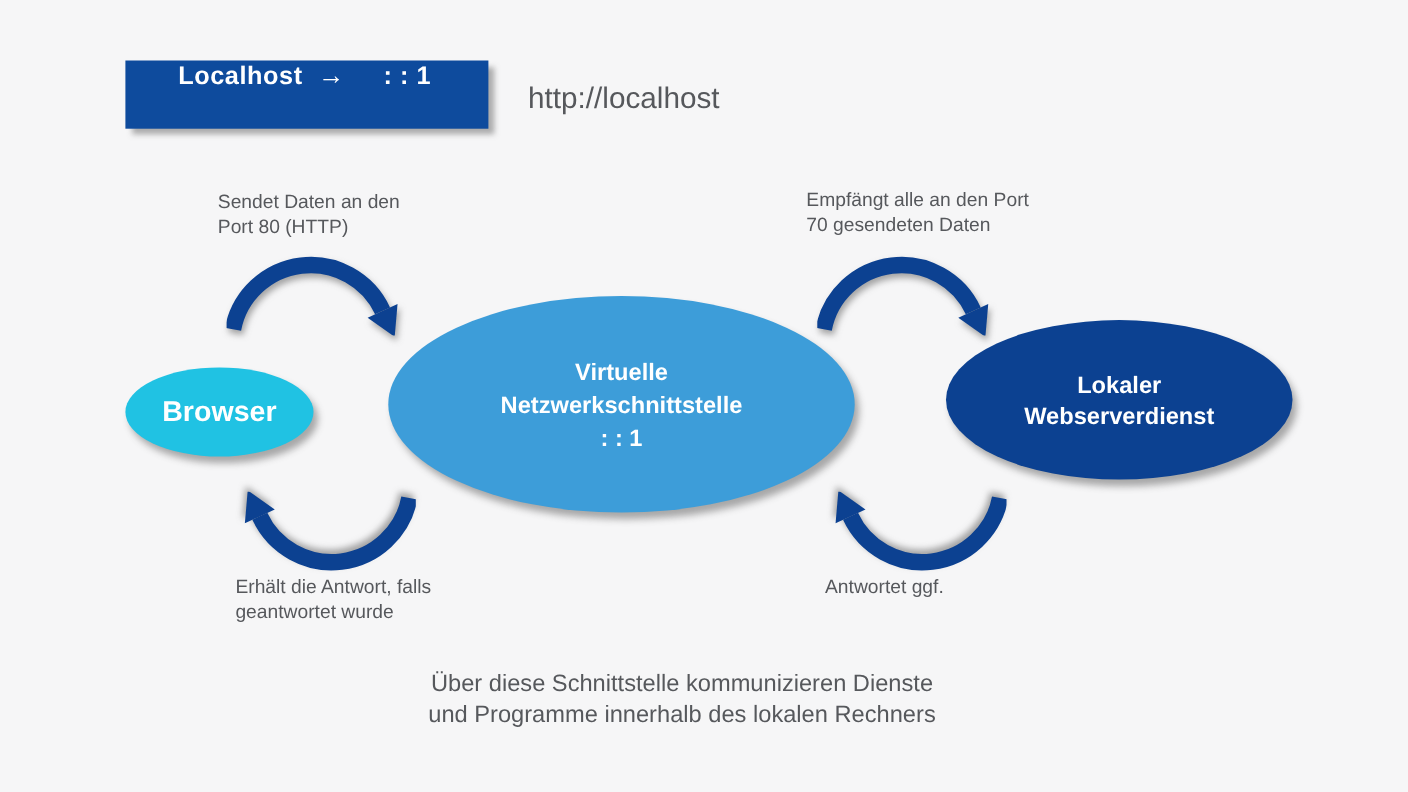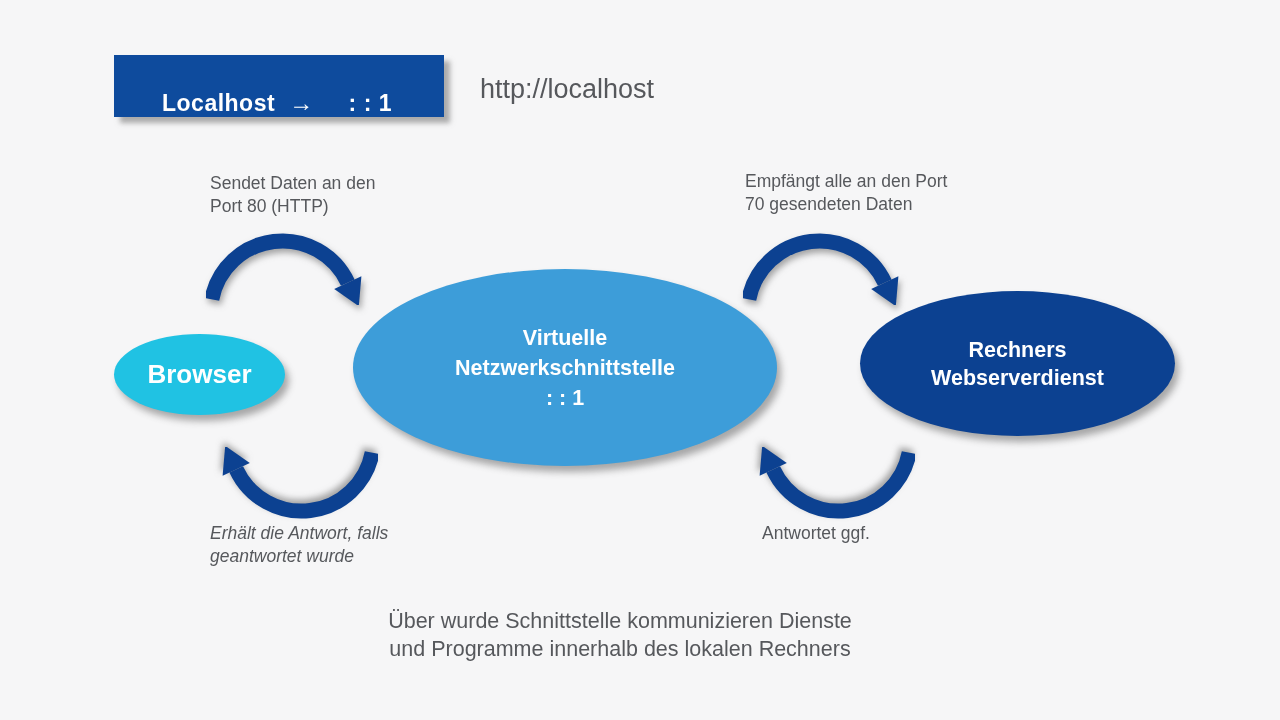--- a/index.html
+++ b/index.html
@@ -8,41 +8,40 @@
     width:1280px;height:720px;
     background:var(--background,#f6f6f7);
     font-family:"Liberation Sans", sans-serif;
     overflow:hidden;
   }
   
   .badge{
     position:absolute;left:114px;top:55px;width:330px;height:62px;
     background:var(--badge-blue,#0e4b9d);
     box-shadow:6px 6px 5px rgba(110,110,110,.55);
-    display:flex;align-items:flex-end;
+    display:flex;align-items:flex-start;
     padding:0 52px 0 48px;box-sizing:border-box;
     color:#fff;font-size:23px;font-weight:bold;letter-spacing:.5px;
   }
   .badge .arrow-glyph{margin-left:14px;font-weight:bold;font-size:24px;}
   .badge .ipv6{margin-left:auto;}
   .url-text{
     position:absolute;left:480px;top:74px;
     font-size:27px;color:var(--text-gray,#56585c);
   }
   
   .annotation{
     position:absolute;
     font-size:17.5px;line-height:23px;
     color:var(--text-gray,#56585c);
     white-space:pre-line;
-    margin-left:12px;
   }
   .ann-tl{left:198px;top:172px;}
   .ann-tr{left:733px;top:170px;}
-  .ann-bl{left:198px;top:522px;font-style:italic;}
+  .ann-bl{left:214px;top:522px;}
   .ann-br{left:750px;top:522px;text-align:center;}
   
   .node{
     position:absolute;border-radius:50%;
     display:flex;align-items:center;justify-content:center;
     text-align:center;color:#fff;font-weight:bold;
     box-shadow:4px 6px 7px rgba(70,70,70,.45);
     white-space:pre-line;
   }
   .node-browser{
@@ -115,19 +114,19 @@
       <use href="#curve-arrow-shape" width="170" height="95"></use>
     </svg>
   <svg class="curve-arrow arr-br">
       <use href="#curve-arrow-shape" width="170" height="95"></use>
     </svg>
 
   <div class="node node-browser">Browser</div>
   <div class="node node-interface">Virtuelle
 Netzwerkschnittstelle
 : : 1</div>
-  <div class="node node-webserver">Rechners
+  <div class="node node-webserver">Lokaler
 Webserverdienst</div>
 
-  <div class="caption">Über wurde Schnittstelle kommunizieren Dienste
+  <div class="caption">Über diese Schnittstelle kommunizieren Dienste
 und Programme innerhalb des lokalen Rechners</div>
 
 </div>
 
 </body></html>

